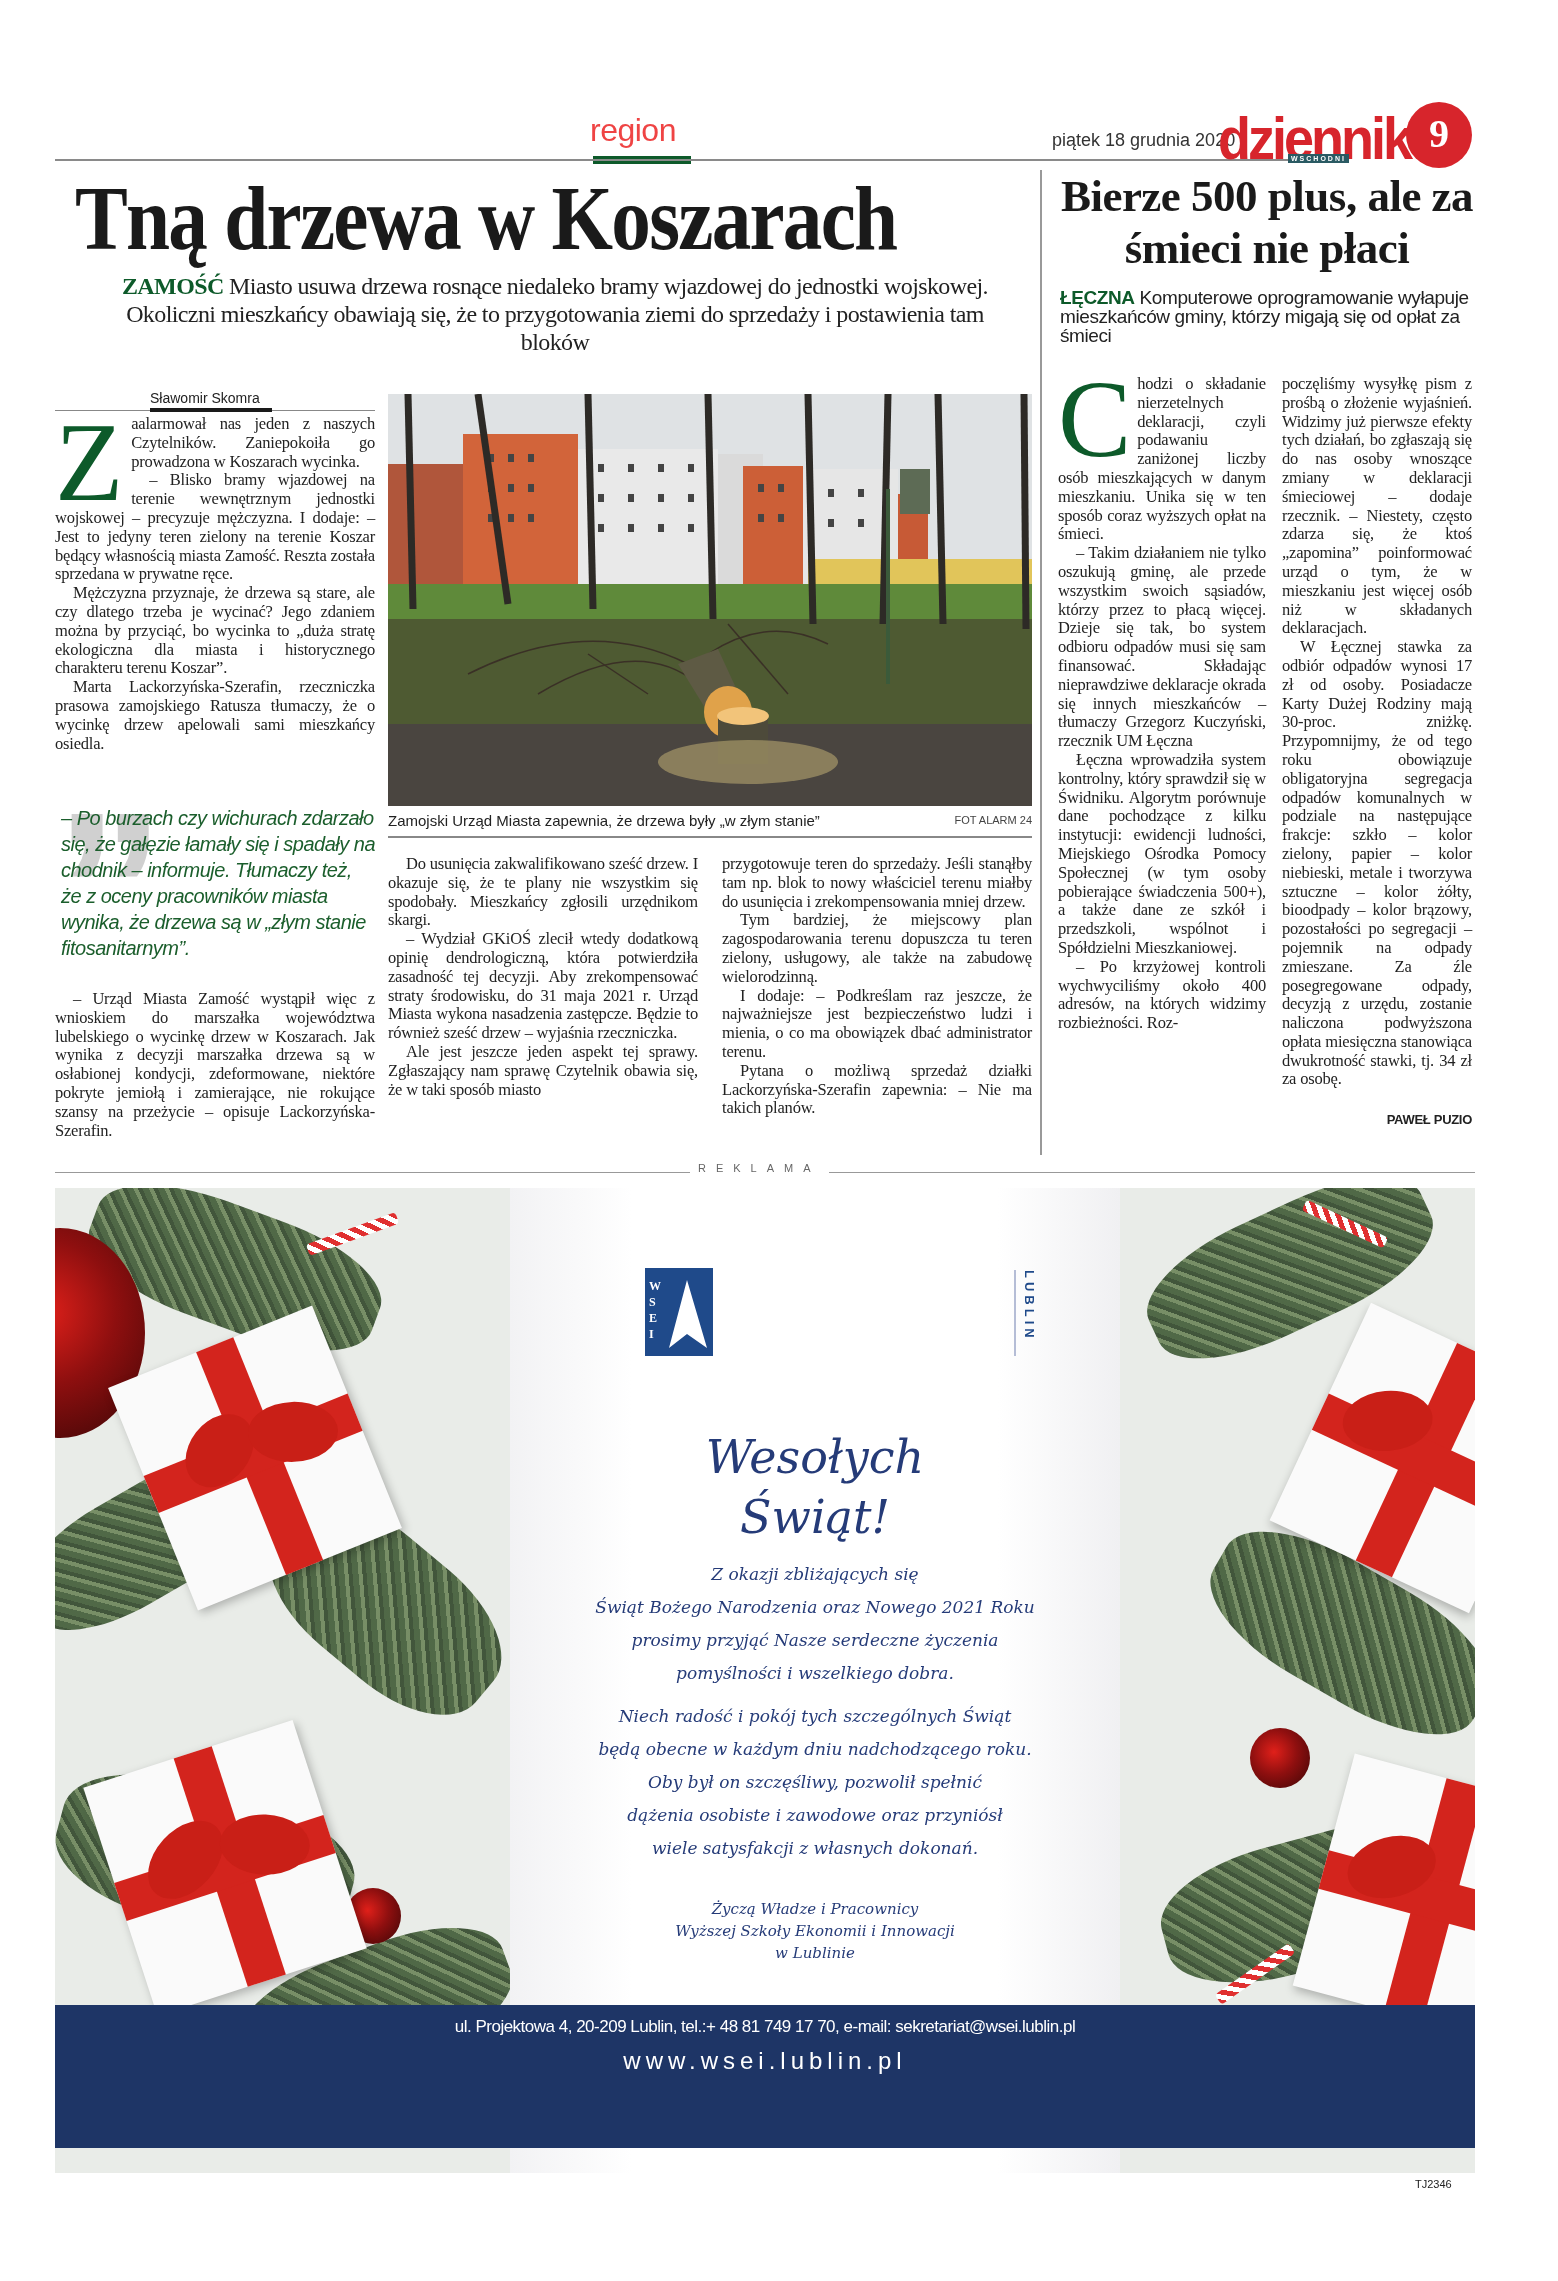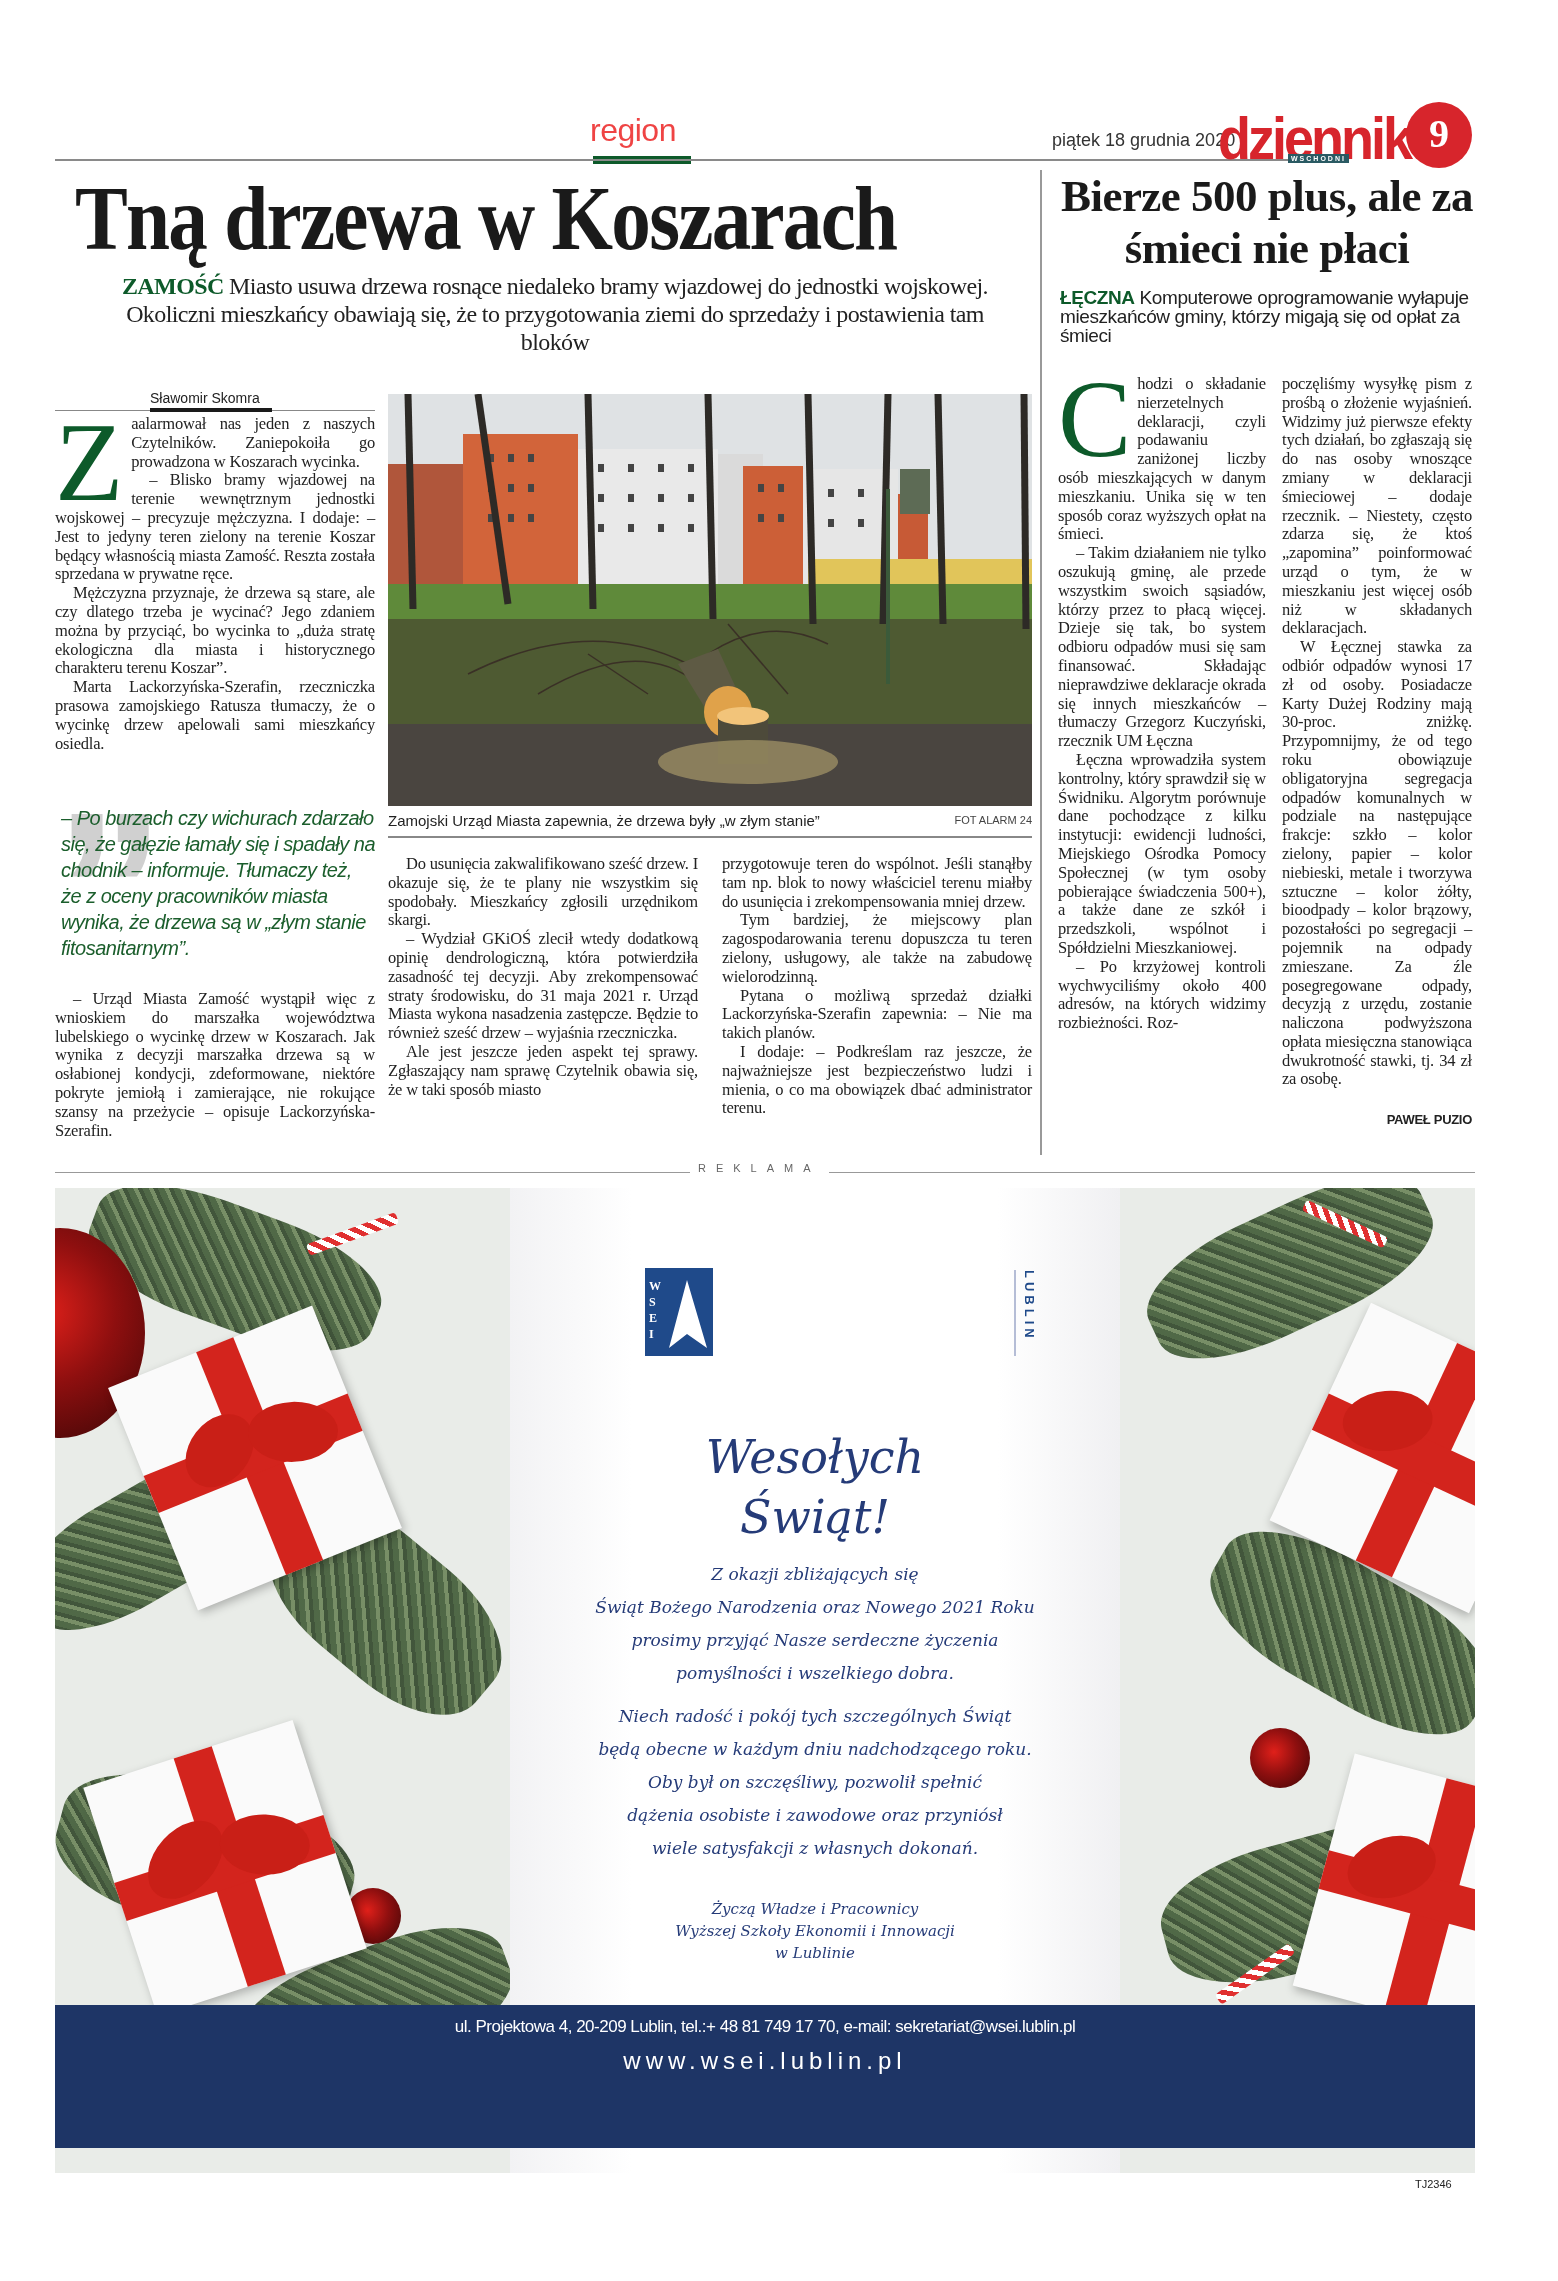--- a/index.html
+++ b/index.html
@@ -198,24 +198,24 @@
   <span class="caption-credit">FOT ALARM 24</span>
 </div>
 <div class="abs caption-rule"></div>
 
 <div class="abs col col2">
   <p>Do usunięcia zakwalifikowano sześć drzew. I okazuje się, że te plany nie wszystkim się spodobały. Mieszkańcy zgłosili urzędnikom skargi.</p>
   <p>– Wydział GKiOŚ zlecił wtedy dodatkową opinię dendrologiczną, która potwierdziła zasadność tej decyzji. Aby zrekompensować straty środowisku, do 31 maja 2021 r. Urząd Miasta wykona nasadzenia zastępcze. Będzie to również sześć drzew – wyjaśnia rzeczniczka.</p>
   <p>Ale jest jeszcze jeden aspekt tej sprawy. Zgłaszający nam sprawę Czytelnik obawia się, że w taki sposób miasto</p>
 </div>
 <div class="abs col col3">
-  <p class="noindent">przygotowuje teren do wspólnot. Jeśli stanąłby tam np. blok to nowy właściciel terenu miałby do usunięcia i zrekompensowania mniej drzew.</p>
+  <p class="noindent">przygotowuje teren do sprzedaży. Jeśli stanąłby tam np. blok to nowy właściciel terenu miałby do usunięcia i zrekompensowania mniej drzew.</p>
   <p>Tym bardziej, że miejscowy plan zagospodarowania terenu dopuszcza tu teren zielony, usługowy, ale także na zabudowę wielorodzinną.</p>
+  <p>I dodaje: – Podkreślam raz jeszcze, że najważniejsze jest bezpieczeństwo ludzi i mienia, o co ma obowiązek dbać administrator terenu.</p>
   <p>Pytana o możliwą sprzedaż działki Lackorzyńska-Szerafin zapewnia: – Nie ma takich planów.</p>
-  <p>I dodaje: – Podkreślam raz jeszcze, że najważniejsze jest bezpieczeństwo ludzi i mienia, o co ma obowiązek dbać administrator terenu.</p>
 </div>
 
 <div class="abs vrule"></div>
 
 <div class="abs headline2">Bierze 500 plus, ale za śmieci nie płaci</div>
 <div class="abs lead2">
   <span class="lead2-place">ŁĘCZNA</span><span> Komputerowe oprogramowanie wyłapuje mieszkańców gminy, którzy migają się od opłat za śmieci</span>
 </div>
 <div class="abs col col4">
   <span class="dropcap2">C</span>

